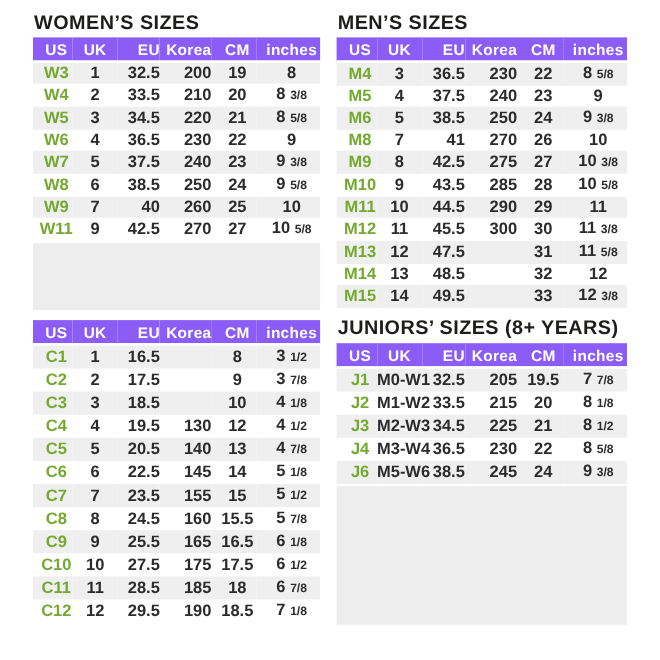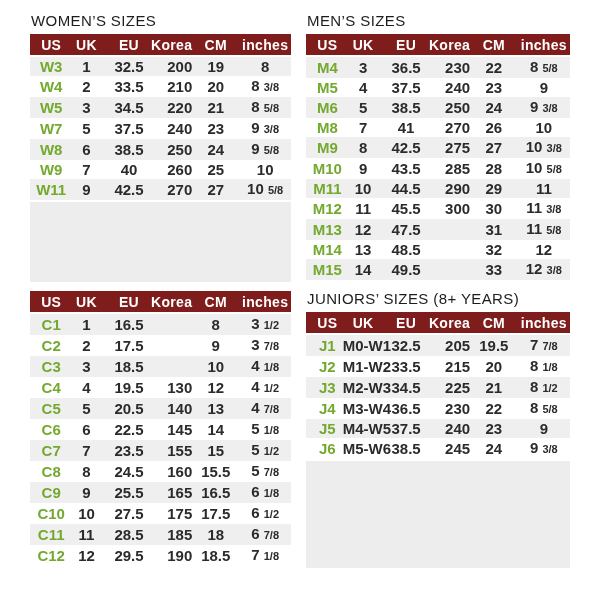--- a/index.html
+++ b/index.html
@@ -8,40 +8,40 @@
     font-family:"Liberation Sans",sans-serif;
     -webkit-font-smoothing:antialiased;
   }
   .page{padding:13px 30px 0 30px;}
   .row{display:flex;gap:15px;align-items:stretch;}
   .row2{margin-top:9px;}
   .table-block{display:flex;flex-direction:column;}
   .w-left{width:261px;}
   .w-right{width:264px;}
   .section-title{
-    font-size:15px;font-weight:normal;color:#1d1d1b;
+    font-size:18px;font-weight:bold;color:#1d1d1b;
     letter-spacing:0.4px;margin:0 0 6px 1px;line-height:15px;
   }
   .panel{flex:1;display:flex;flex-direction:column;}
   table{border-collapse:collapse;table-layout:fixed;width:100%;}
   thead th{
-    background:#7f1d1d;color:#ffffff;
+    background:#8b5cf6;color:#ffffff;
     font-size:14px;font-weight:bold;letter-spacing:0.3px;
     height:21px;padding:0;border-bottom:2px solid #ffffff;
     white-space:nowrap;
   }
   tbody td{
     height:19px;line-height:19px;padding:0;
     font-size:15px;font-weight:bold;color:#2b2b2b;
     white-space:nowrap;
   }
   tbody tr:nth-child(odd){background:#EFEFEF;}
   .col-us{width:13%;text-align:center;padding-left:6px;}
   .col-uk{width:17%;text-align:center;}
-  .col-eu{width:14%;text-align:center;padding-left:6px;}
+  .col-eu{width:14%;text-align:right;padding-left:6px;}
   .col-korea{width:19%;text-align:right;padding-left:2px;}
   .col-cm{width:15%;text-align:center;padding-left:6px;}
   .col-inches{width:22%;text-align:center;padding-left:6px;}
   td.col-us{color:#73A92F;}
   .frac{font-size:11px;}
   .filler{flex:1;background:#EDEDED;margin-top:2px;}
 </style>
 </head>
 <body>
 
@@ -81,20 +81,28 @@
               </tr>
               <tr>
                 <td class="col-us">W5</td>
                 <td class="col-uk">3</td>
                 <td class="col-eu">34.5</td>
                 <td class="col-korea">220</td>
                 <td class="col-cm">21</td>
                 <td class="col-inches">8 <span class="frac">5/8</span></td>
               </tr>
               <tr>
+                <td class="col-us">W6</td>
+                <td class="col-uk">4</td>
+                <td class="col-eu">36.5</td>
+                <td class="col-korea">230</td>
+                <td class="col-cm">22</td>
+                <td class="col-inches">9</td>
+              </tr>
+              <tr>
                 <td class="col-us">W7</td>
                 <td class="col-uk">5</td>
                 <td class="col-eu">37.5</td>
                 <td class="col-korea">240</td>
                 <td class="col-cm">23</td>
                 <td class="col-inches">9 <span class="frac">3/8</span></td>
               </tr>
               <tr>
                 <td class="col-us">W8</td>
                 <td class="col-uk">6</td>
@@ -391,28 +399,20 @@
               </tr>
               <tr>
                 <td class="col-us">J4</td>
                 <td class="col-uk">M3-W4</td>
                 <td class="col-eu">36.5</td>
                 <td class="col-korea">230</td>
                 <td class="col-cm">22</td>
                 <td class="col-inches">8 <span class="frac">5/8</span></td>
               </tr>
               <tr>
-                <td class="col-us">J5</td>
-                <td class="col-uk">M4-W5</td>
-                <td class="col-eu">37.5</td>
-                <td class="col-korea">240</td>
-                <td class="col-cm">23</td>
-                <td class="col-inches">9</td>
-              </tr>
-              <tr>
                 <td class="col-us">J6</td>
                 <td class="col-uk">M5-W6</td>
                 <td class="col-eu">38.5</td>
                 <td class="col-korea">245</td>
                 <td class="col-cm">24</td>
                 <td class="col-inches">9 <span class="frac">3/8</span></td>
               </tr>
             </tbody>
           </table>
           <div class="filler"></div>

